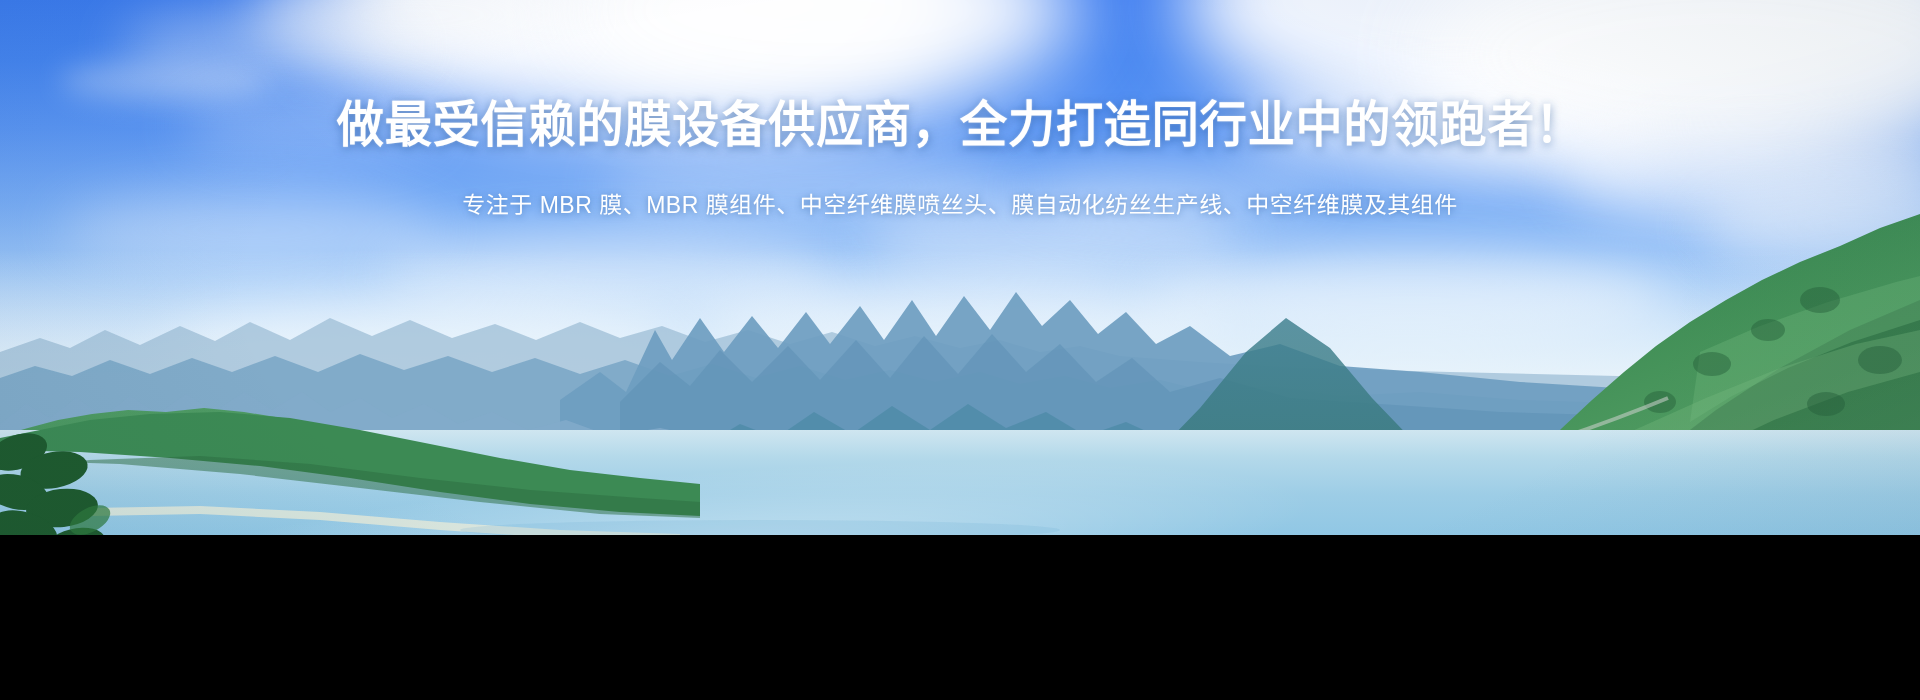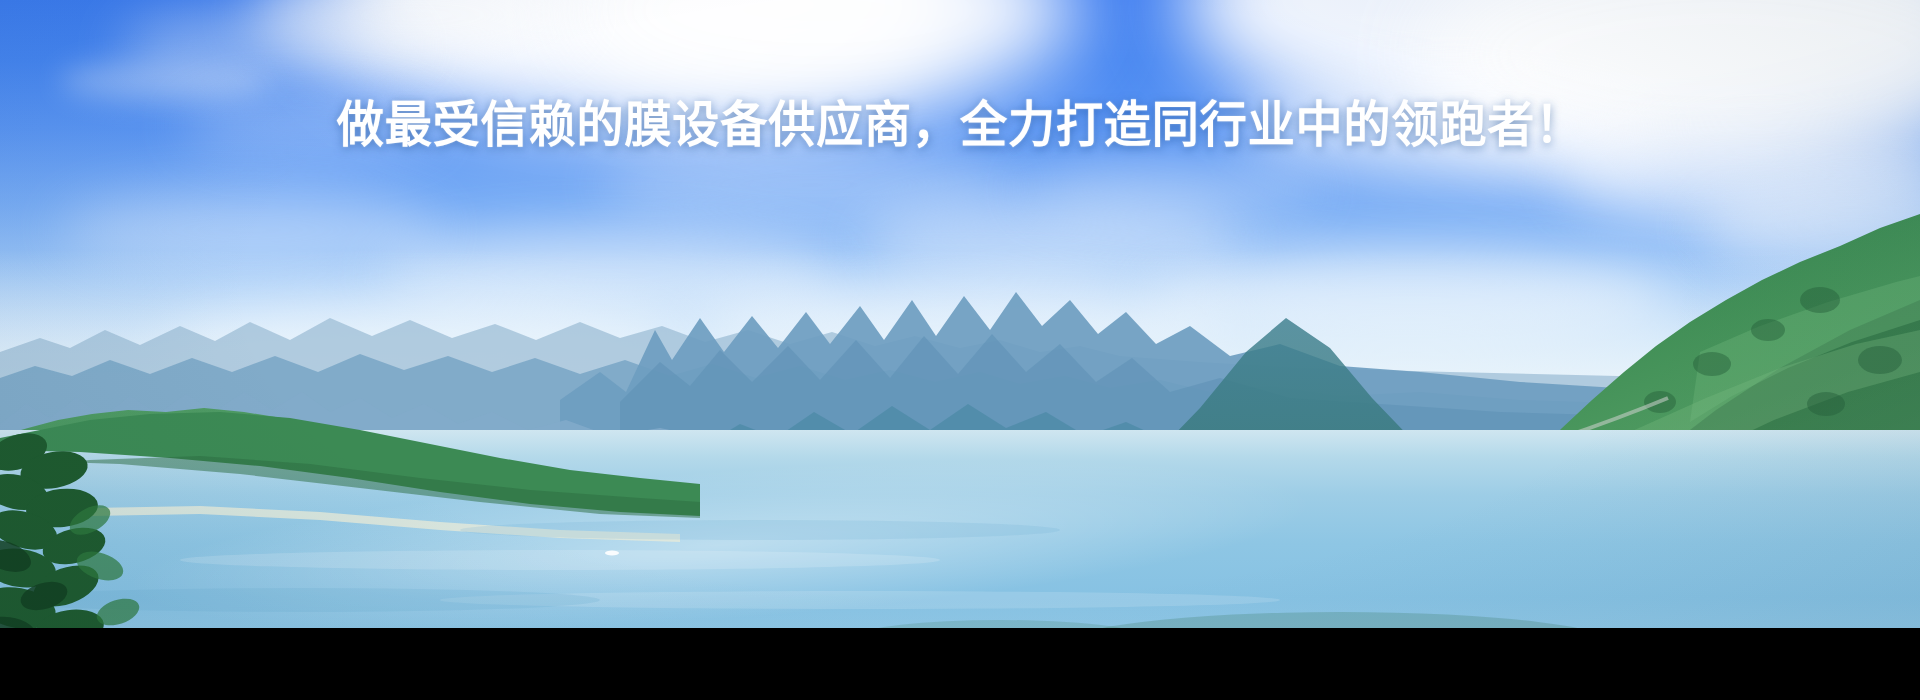--- a/index.html
+++ b/index.html
@@ -1,21 +1,21 @@
 <!DOCTYPE html>
 <html lang="zh-CN"><head>
 <meta charset="utf-8">
 <title>Hero Banner</title>
 <style>
   html,body{margin:0;padding:0;background:#000;}
   body{font-family:"Liberation Sans","DejaVu Sans",sans-serif;}
 
   .banner{
     position:relative;
-    width:1920px;height:628px;
+    width:1920px;height:535px;
     overflow:hidden;
     background:#0f766e;
   }
 
   
   .sky{
     position:absolute;left:0;top:0;width:1920px;height:430px;
     background:
       linear-gradient(to bottom,
         #3c7cf0 0%,
@@ -373,16 +373,17 @@
         <ellipse cx="136" cy="660" rx="24" ry="13" transform="rotate(10 136 660)"></ellipse>
       </g>
     </svg>
 
     <div class="vig"></div>
   </div>
 
   <div class="copy">
     <div class="headline">做最受信赖的膜设备供应商，全力打造同行业中的领跑者！</div>
 
+    <div class="subline">专注于 MBR 膜、MBR 膜组件、中空纤维膜喷丝头、膜自动化纺丝生产线、中空纤维膜及其组件</div>
 
   </div>
 
 </div>
 
 </body></html>

